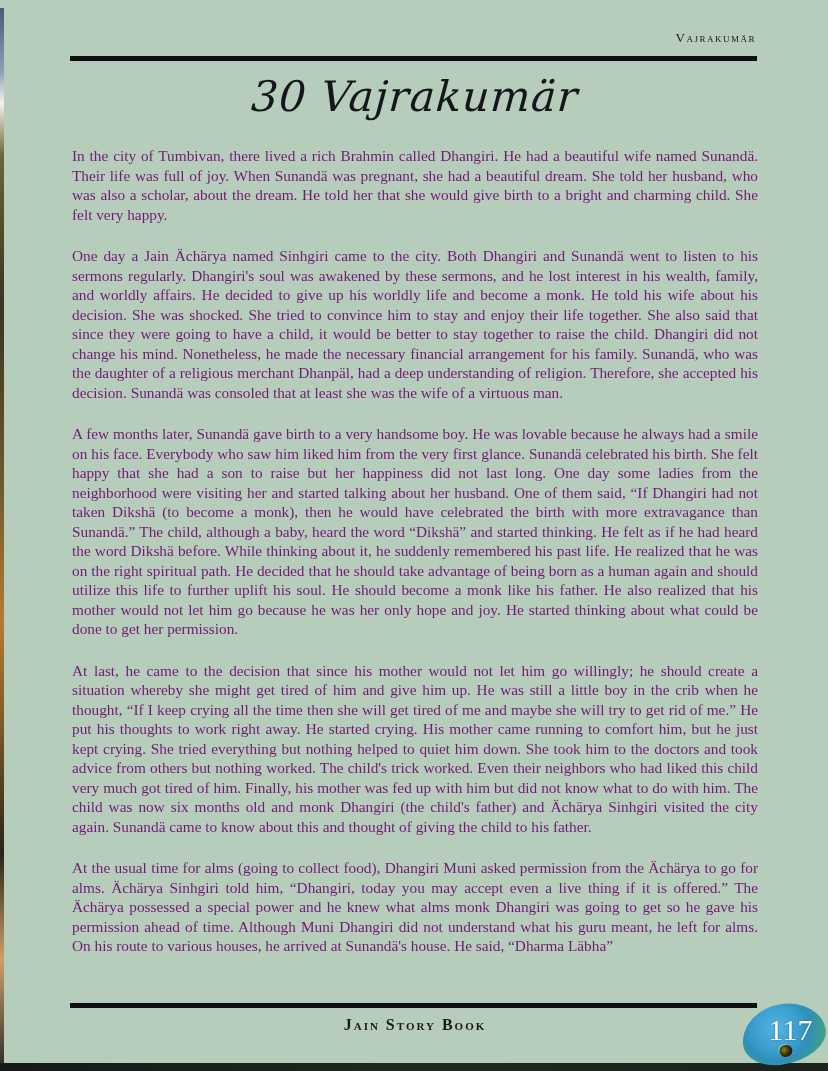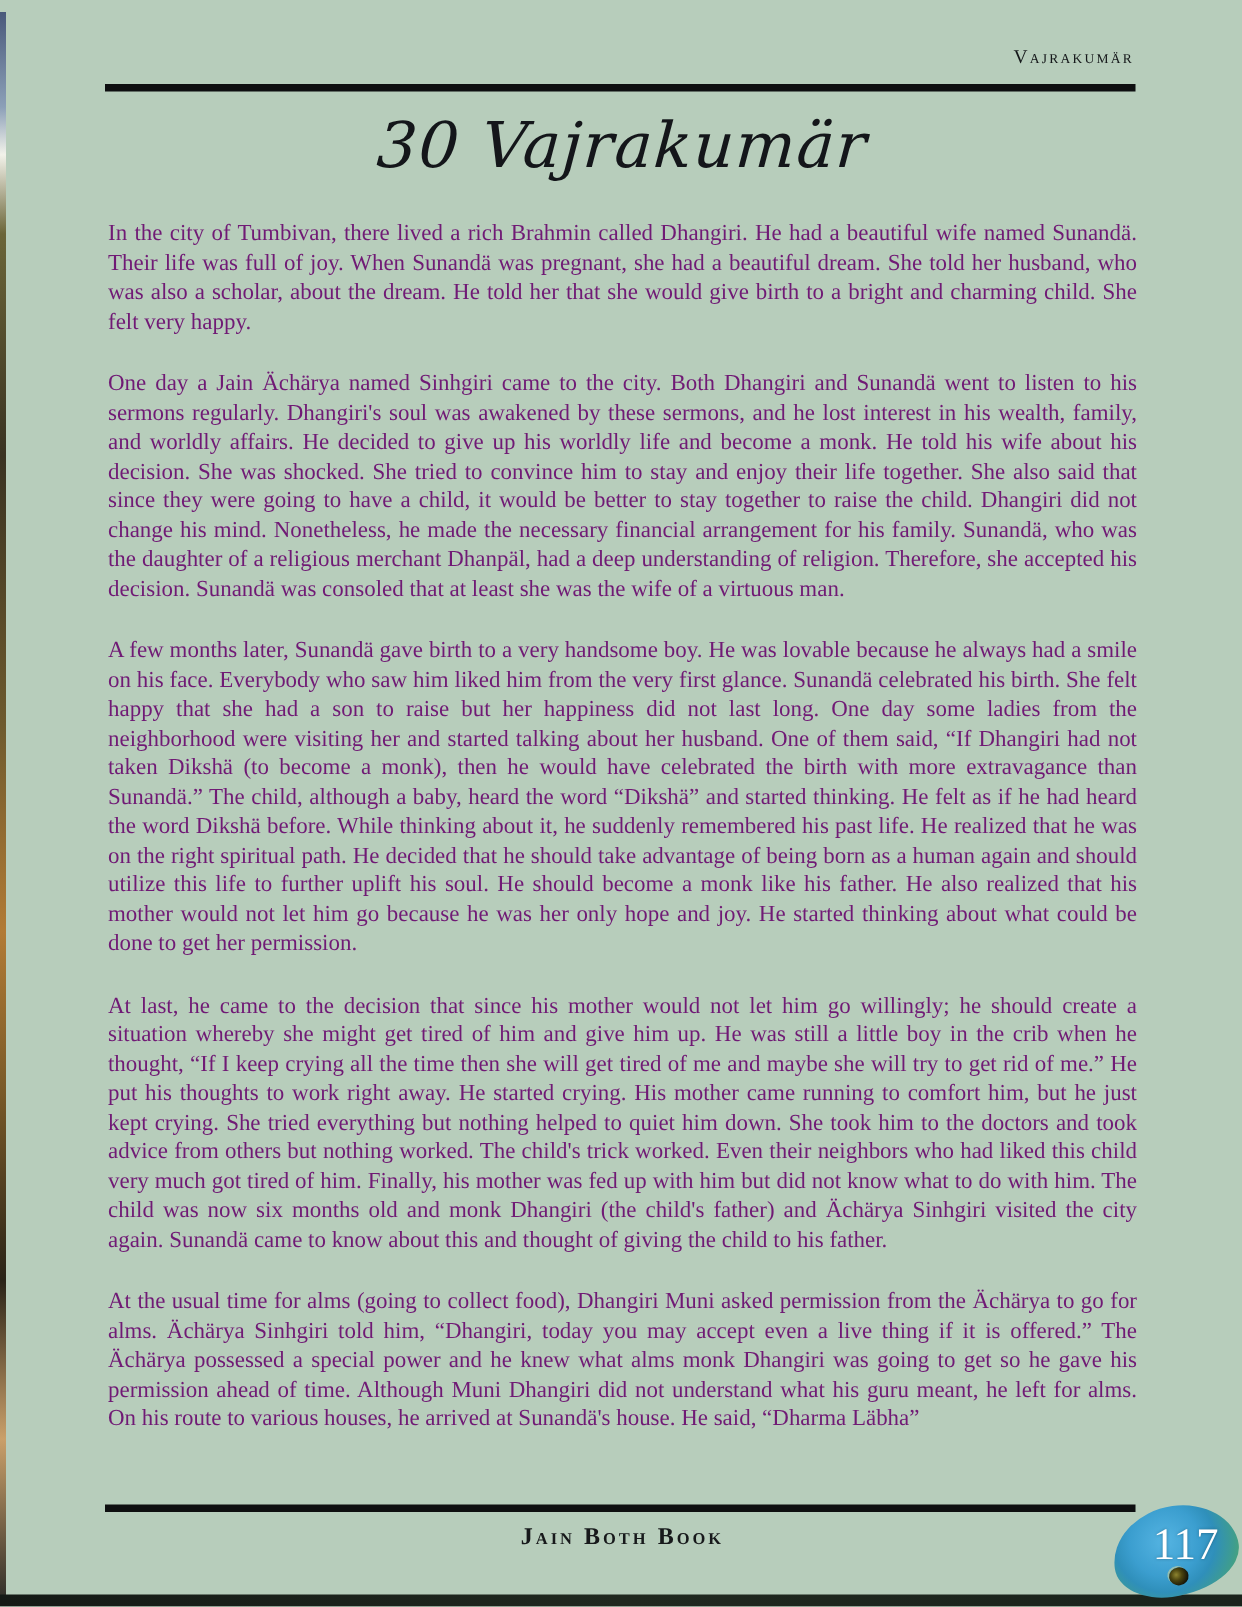--- a/index.html
+++ b/index.html
@@ -111,21 +111,21 @@
 
 <div class="body-text">
   <p>In the city of Tumbivan, there lived a rich Brahmin called Dhangiri.  He had a beautiful wife named Sunandä.  Their life was full of joy.  When Sunandä was pregnant, she had a beautiful dream.  She told her husband, who was also a scholar, about the dream.  He told her that she would give birth to a bright and charming child.  She felt very happy.</p>
   <p>One day a Jain Ächärya named Sinhgiri came to the city.  Both Dhangiri and Sunandä went to listen to his sermons regularly.  Dhangiri's soul was awakened by these sermons, and he lost interest in his wealth, family, and worldly affairs.  He decided to give up his worldly life and become a monk.  He told his wife about his decision.  She was shocked.  She tried to convince him to stay and enjoy their life together.  She also said that since they were going to have a child, it would be better to stay together to raise the child.  Dhangiri did not change his mind.  Nonetheless, he made the necessary financial arrangement for his family.  Sunandä, who was the daughter of a religious merchant Dhanpäl, had a deep understanding of religion.  Therefore, she accepted his decision.  Sunandä was consoled that at least she was the wife of a virtuous man.</p>
   <p>A few months later, Sunandä gave birth to a very handsome boy.  He was lovable because he always had a smile on his face.  Everybody who saw him liked him from the very first glance.  Sunandä celebrated his birth.  She felt happy that she had a son to raise but her happiness did not last long.  One day some ladies from the neighborhood were visiting her and started talking about her husband.  One of them said, “If Dhangiri had not taken Dikshä (to become a monk), then he would have celebrated the birth with more extravagance than Sunandä.” The child, although a baby, heard the word “Dikshä” and started thinking.  He felt as if he had heard the word Dikshä before.  While thinking about it, he suddenly remembered his past life.  He realized that he was on the right spiritual path.  He decided that he should take advantage of being born as a human again and should utilize this life to further uplift his soul.  He should become a monk like his father.  He also realized that his mother would not let him go because he was her only hope and joy.  He started thinking about what could be done to get her permission.</p>
   <p>At last, he came to the decision that since his mother would not let him go willingly; he should create a situation whereby she might get tired of him and give him up.  He was still a little boy in the crib when he thought, “If I keep crying all the time then she will get tired of me and maybe she will try to get rid of me.” He put his thoughts to work right away.  He started crying.  His mother came running to comfort him, but he just kept crying.  She tried everything but nothing helped to quiet him down.  She took him to the doctors and took advice from others but nothing worked.  The child's trick worked.  Even their neighbors who had liked this child very much got tired of him.  Finally, his mother was fed up with him but did not know what to do with him.  The child was now six months old and monk Dhangiri (the child's father) and Ächärya Sinhgiri visited the city again.  Sunandä came to know about this and thought of giving the child to his father.</p>
   <p>At the usual time for alms (going to collect food), Dhangiri Muni asked permission from the Ächärya to go for alms.  Ächärya Sinhgiri told him, “Dhangiri, today you may accept even a live thing if it is offered.”  The Ächärya possessed a special power and he knew what alms monk Dhangiri was going to get so he gave his permission ahead of time.  Although Muni Dhangiri did not understand what his guru meant, he left for alms.  On his route to various houses, he arrived at Sunandä's house.  He said, “Dharma Läbha”</p>
 </div>
 
 <div class="rule rule-bottom"></div>
-<div class="book-title">Jain Both Book</div>
+<div class="book-title">Jain Story Book</div>
 
 <div class="faint-note note-left">Jain Education International</div>
 <div class="faint-note note-center">For Private &amp; Personal Use Only</div>
 <div class="faint-note note-right">www.jainelibrary.org</div>
 
 <div class="page-blob">
   <span class="page-number">117</span>
   <span class="ink-dot"></span>
 </div>
 

